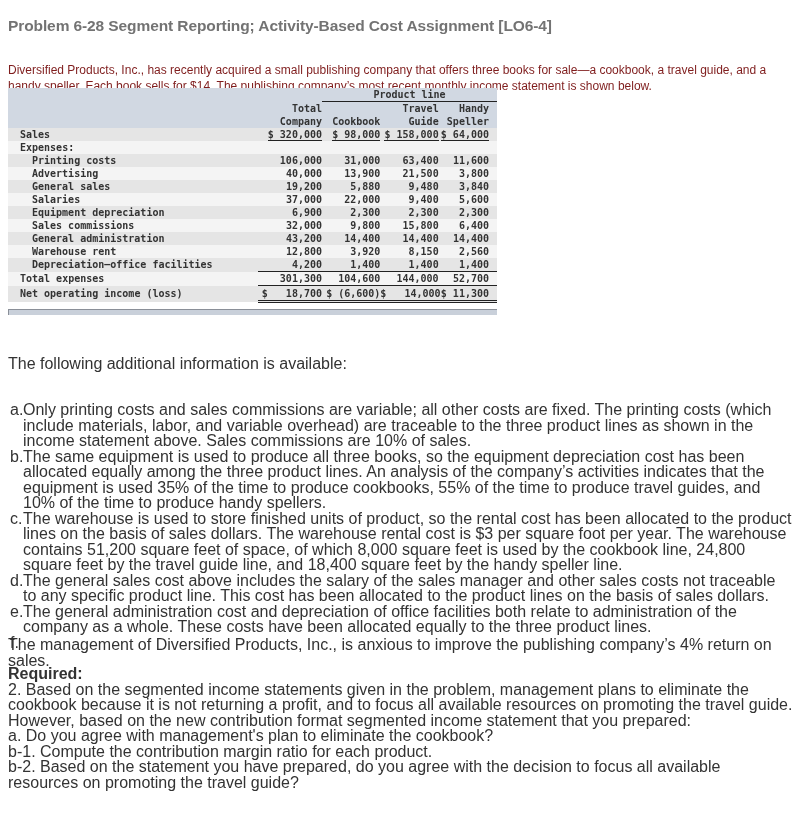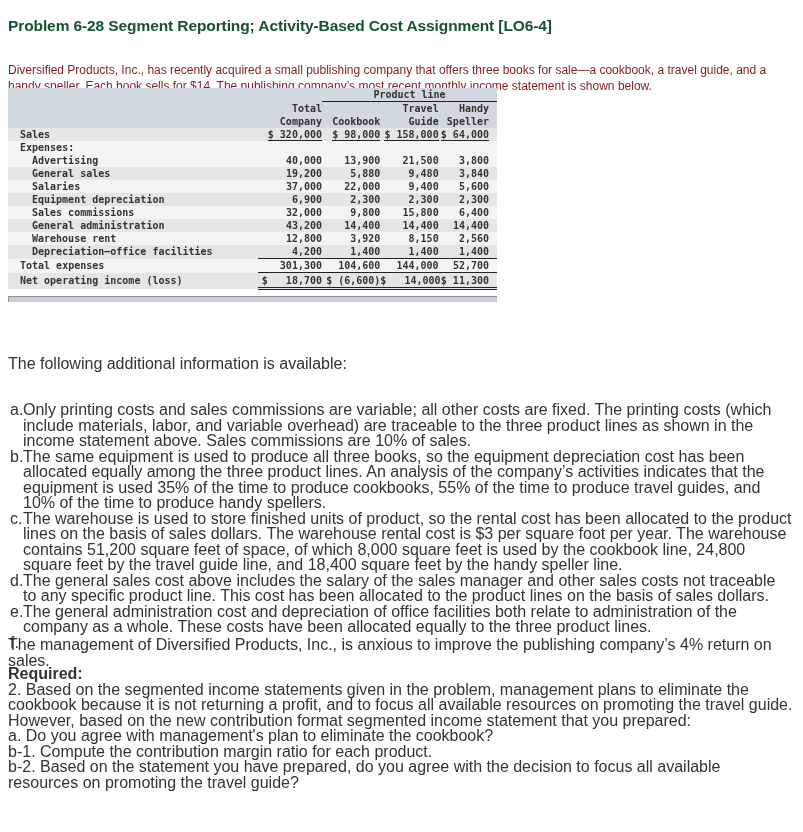--- a/index.html
+++ b/index.html
@@ -4,21 +4,21 @@
 <style>
   html, body { margin: 0; padding: 0; background: #ffffff; }
   body {
     width: 803px; height: 832px; overflow: hidden;
     font-family: "Liberation Sans", sans-serif;
     color: #222;
     position: relative;
   }
   .title {
     position: absolute; left: 8px; top: 17px;
-    font-size: 15.5px; font-weight: bold; color: #14532d;
+    font-size: 15.5px; font-weight: bold; color: #737373;
     letter-spacing: -0.1px;
   }
   .intro {
     position: absolute; left: 8px; top: 62px; width: 780px;
     font-size: 12px; line-height: 16px; color: #7f1d1d;
   }
   
   .tbl-wrap {
     position: absolute; left: 8px; top: 88px; width: 489px;
     font-family: "DejaVu Sans Mono", monospace;
@@ -85,20 +85,27 @@
       <td class="c-travel"><span class="ul">$ 158,000</span></td>
       <td class="c-handy"><span class="ul">$ 64,000</span></td>
     </tr>
     <tr class="stripe">
       <td class="c-label">Expenses:</td>
       <td></td>
           <td></td>
           <td></td>
           <td></td>
     </tr>
+    <tr class="white">
+      <td class="c-label indent">Printing costs</td>
+      <td class="c-total">106,000</td>
+      <td class="c-cook">31,000</td>
+      <td class="c-travel">63,400</td>
+      <td class="c-handy">11,600</td>
+    </tr>
     <tr class="stripe">
       <td class="c-label indent">Advertising</td>
       <td class="c-total">40,000</td>
       <td class="c-cook">13,900</td>
       <td class="c-travel">21,500</td>
       <td class="c-handy">3,800</td>
     </tr>
     <tr class="white">
       <td class="c-label indent">General sales</td>
       <td class="c-total">19,200</td>

